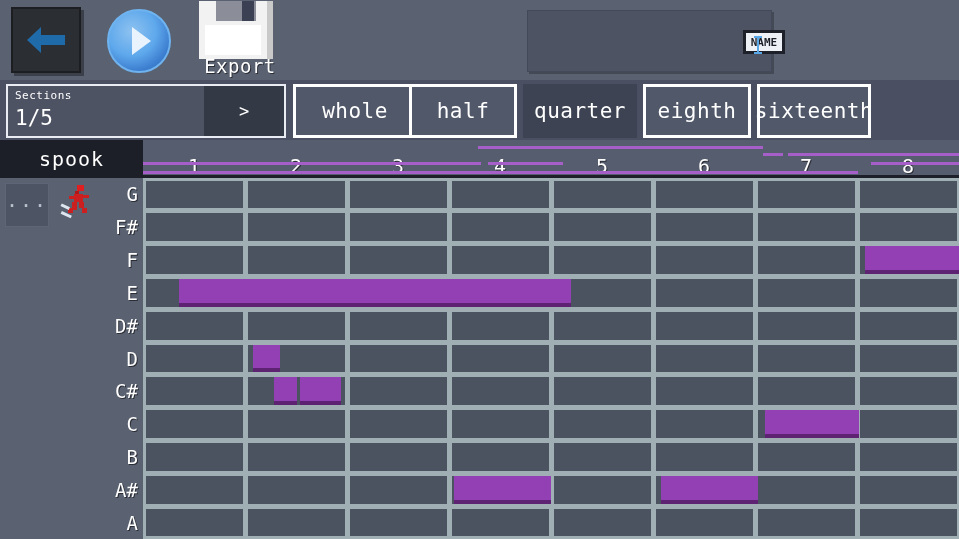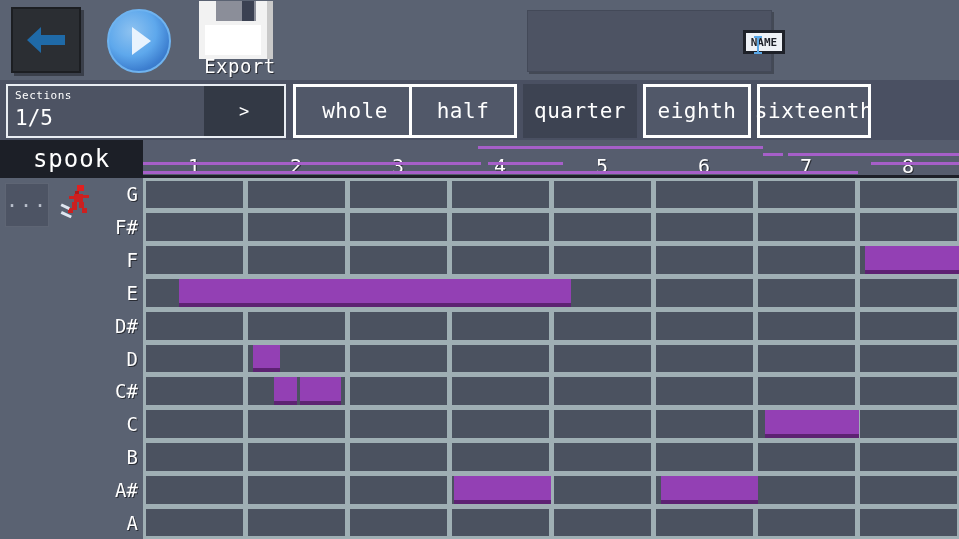--- a/index.html
+++ b/index.html
@@ -110,21 +110,21 @@
   .len-quarter   { left:523px; width:114px; }
   .len-eighth    { left:643px; width:108px; }
   .len-sixteenth { left:757px; width:114px; }
 
   
   .track-tab {
     position:absolute; left:0; top:140px; width:143px; height:38px;
     background:#1c1f27;
     display:flex; align-items:center; justify-content:center;
   }
-  .track-tab-label { color:#ffffff; font-size:24px; letter-spacing:1px; }
+  .track-tab-label { color:#ffffff; font-size:20px; letter-spacing:1px; }
 
   
   .ruler { position:absolute; left:143px; top:140px; width:816px; height:38px; background:#565d6e; }
   .ruler-num {
     position:absolute; bottom:0px; color:#ffffff; font-size:20px;
     transform:translateX(-50%); text-shadow:1px 1px 0 #2a2d35;
   }
   .seg { position:absolute; height:3px; background:#a65fc9; }
   .ruler-base { position:absolute; left:0; bottom:0; width:816px; height:3px; background:#1d2028; }
 

